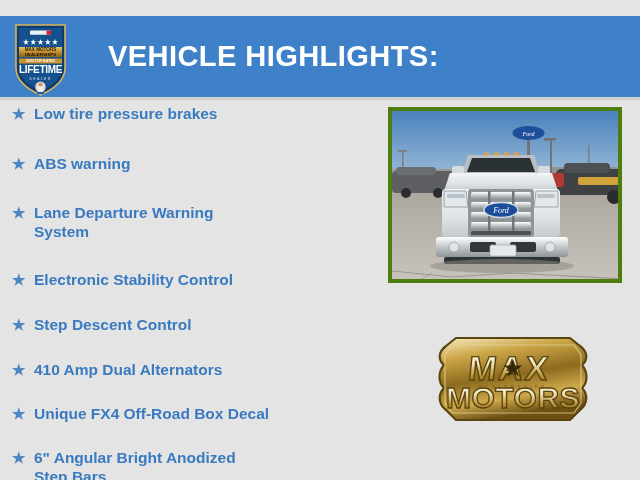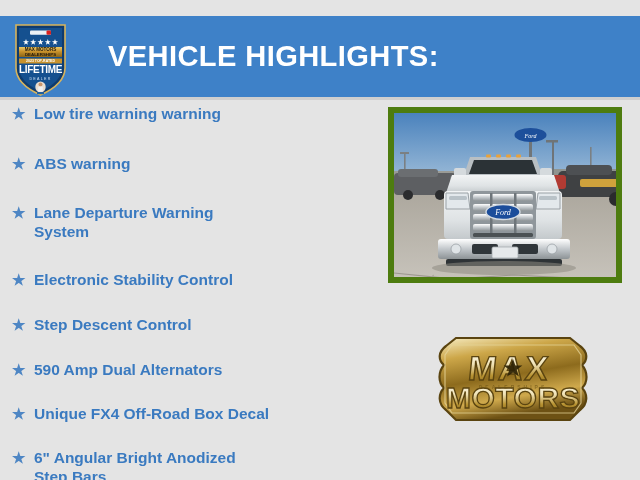--- a/index.html
+++ b/index.html
@@ -91,21 +91,21 @@
   .bullet-text { display: block; white-space: pre-line; }
 
   
   #vehicle-photo-frame {
     position: absolute;
     left: 388px;
     top: 91px;
     width: 234px;
     height: 176px;
     background: #84cc16;
-    border: 6px solid #4d7c0f;
+    border: 4px solid #4d7c0f;
     box-sizing: border-box;
     overflow: hidden;
   }
   #vehicle-photo { display:block; width:232px; height:174px; }
 
   
   #max-motors-logo {
     position: absolute;
     left: 428px;
     top: 316px;
@@ -164,21 +164,21 @@
       <rect x="24" y="70" width="7" height="2.2" fill="#1d5fa0"></rect>
     </svg>
   </div>
 
   <div id="header-title">VEHICLE HIGHLIGHTS:</div>
 
   <div id="highlights-list">
 
     <div class="bullet-row" style="top:0px;position:absolute;">
       <span class="bullet-star">★</span>
-      <span class="bullet-text">Low tire warning warning</span>
+      <span class="bullet-text">Low tire pressure brakes</span>
     </div>
 
     <div class="bullet-row" style="top:50px;position:absolute;">
       <span class="bullet-star">★</span>
       <span class="bullet-text">ABS warning</span>
     </div>
 
     <div class="bullet-row" style="top:99px;position:absolute;">
       <span class="bullet-star">★</span>
       <span class="bullet-text">Lane Departure Warning
@@ -190,21 +190,21 @@
       <span class="bullet-text">Electronic Stability Control</span>
     </div>
 
     <div class="bullet-row" style="top:211px;position:absolute;">
       <span class="bullet-star">★</span>
       <span class="bullet-text">Step Descent Control</span>
     </div>
 
     <div class="bullet-row" style="top:256px;position:absolute;">
       <span class="bullet-star">★</span>
-      <span class="bullet-text">590 Amp Dual Alternators</span>
+      <span class="bullet-text">410 Amp Dual Alternators</span>
     </div>
 
     <div class="bullet-row" style="top:300px;position:absolute;">
       <span class="bullet-star">★</span>
       <span class="bullet-text">Unique FX4 Off-Road Box Decal</span>
     </div>
 
     <div class="bullet-row" style="top:344px;position:absolute;">
       <span class="bullet-star">★</span>
       <span class="bullet-text">6" Angular Bright Anodized

